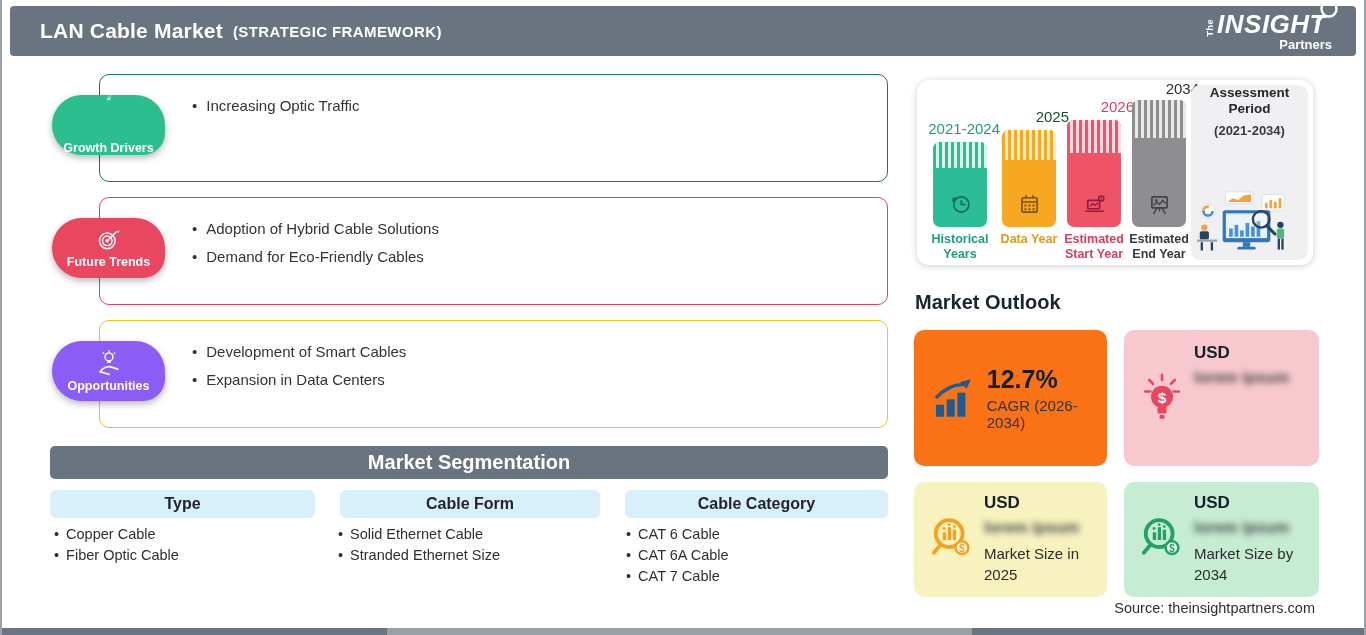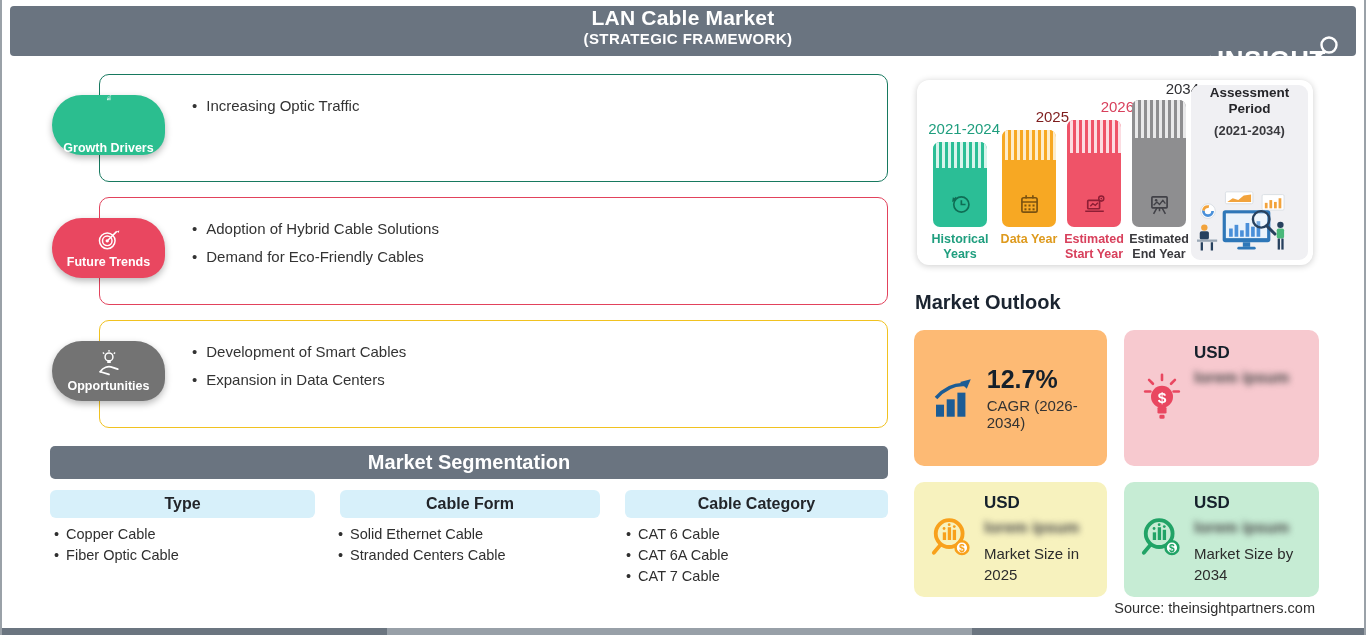--- a/index.html
+++ b/index.html
@@ -6,47 +6,47 @@
   html,body { background:#e8e8e8; }
   .page {
     position:relative; width:1366px; height:635px; background:#ffffff;
     font-family:"Liberation Sans", sans-serif; overflow:hidden;
     border-left:2px solid #9aa1a8; border-right:2px solid #9aa1a8;
   }
   
   .topbar {
     position:absolute; left:8px; right:8px; top:6px; height:50px;
     background:#6a7480; border-radius:4px; display:flex; align-items:center;
-    padding:0 30px; color:#fff;flex-direction:column;
+    padding:0 30px; color:#fff;
   }
   .topbar .title { font-size:21px; font-weight:bold; letter-spacing:.2px; }
   .topbar .subtitle { font-size:15px; font-weight:600; margin-left:10px; letter-spacing:.4px; }
   .logo { margin-left:auto; display:flex; flex-direction:column; align-items:flex-end; line-height:1; }
   .logo-row { display:flex; align-items:flex-end; position:relative; }
   .logo-the { writing-mode:vertical-rl; transform:rotate(180deg); font-size:9px; font-weight:bold; letter-spacing:.5px; margin-right:2px; }
-  .logo-insight { font-size:26px; font-weight:bold; letter-spacing:.5px; }
+  .logo-insight { font-size:26px; font-weight:bold; letter-spacing:.5px;font-style:italic; }
   .logo-lens { position:absolute; right:-14px; top:-12px; }
   .logo-partners { font-size:13px; font-weight:bold; margin-top:1px; margin-right:-6px; }
   
   .section-box { position:absolute; left:97px; width:789px; height:108px; border-radius:10px; background:#fff; }
   .box-drivers { top:74px;  border:1.6px solid #17795f; }
   .box-trends  { top:197px; border:1.6px solid #e2425c; }
   .box-opps    { top:320px; border:1.6px solid #f1c220; }
   .section-box ul { list-style:none; padding:17px 20px 0 92px; }
   .section-box li { font-size:15px; color:#333; line-height:27.5px; }
   .section-box li::before { content:"•"; margin-right:9px; color:#333; }
   .badge {
     position:absolute; left:50px; width:113px; height:60px;
     border-radius:30px 30px 22px 30px; box-shadow:0 3px 7px rgba(0,0,0,.28);
     display:flex; flex-direction:column; align-items:center; justify-content:center;
     color:#fff; gap:2px;
   }
   .badge-drivers { top:95px;  background:#2bbe8f;gap:40px; }
   .badge-trends  { top:218px; background:#e94760; }
-  .badge-opps    { top:341px; background:#737373; }
+  .badge-opps    { top:341px; background:#8b5cf6; }
   .badge .blabel { font-size:12.5px; font-weight:bold; }
   
   .seg-title {
     position:absolute; left:48px; top:446px; width:838px; height:33px;
     background:#6a7480; border-radius:5px; color:#fff; font-size:20px; font-weight:bold;
     display:flex; align-items:center; justify-content:center;
   }
   .seg-col-head {
     position:absolute; top:490px; height:28px; background:#d7f0fa; border-radius:6px;
     display:flex; align-items:center; justify-content:center;
@@ -81,32 +81,32 @@
   .stripes-gray   { background:repeating-linear-gradient(90deg,#8e8e90 0 3px,#e9e9ea 3px 6px); }
   .tbar .solid { position:absolute; left:0; right:0; bottom:0; display:flex; align-items:flex-end; justify-content:center; padding-bottom:9px; }
   .tbar-0 { left:16px;  height:85px;  top:62px; background:#2bbe96; }
   .tbar-1 { left:85px;  height:97px;  top:50px; background:#f7a823; }
   .tbar-2 { left:150px; height:107px; top:40px; background:#ef5368; }
   .tbar-3 { left:215px; height:127px; top:20px; background:#8e8e90; }
   .tbar-0 .stripes { height:26px; } .tbar-1 .stripes { height:30px; }
   .tbar-2 .stripes { height:33px; } .tbar-3 .stripes { height:38px; }
   .year-lbl { position:absolute; width:80px; text-align:right; font-size:15px; font-weight:normal; }
   .year-0 { left:3px;   top:40px; color:#1f9e7e; }
-  .year-1 { left:72px;  top:28px; color:#7f1d1d; }
+  .year-1 { left:72px;  top:28px; color:#14532d; }
   .year-2 { left:137px; top:18px; color:#d8405c; }
   .year-3 { left:202px; top:0px;  color:#2f2f33; }
   .role-lbl { position:absolute; top:152px; width:72px; text-align:center; font-size:12.5px; font-weight:bold; line-height:14.5px; }
   .role-0 { left:7px;   color:#1f9e7e; }
   .role-1 { left:76px;  color:#de9a1d; }
   .role-2 { left:141px; color:#d8405c; }
   .role-3 { left:206px; color:#3a3a3e; }
   
   .outlook-title { position:absolute; left:913px; top:291px; font-size:20px; font-weight:bold; color:#1b2430; }
   .card { position:absolute; border-radius:10px; }
-  .card-cagr { left:912px;  top:330px; width:193px; height:136px; background:#fdba74; display:flex; align-items:center; padding-left:18px; gap:12px; }
+  .card-cagr { left:912px;  top:330px; width:193px; height:136px; background:#f97316; display:flex; align-items:center; padding-left:18px; gap:12px; }
   .card-addr { left:1122px; top:330px; width:195px; height:136px; background:#f7c9cf; }
   .card-2025 { left:912px;  top:482px; width:193px; height:115px; background:#f7f2be; }
   .card-2034 { left:1122px; top:482px; width:195px; height:115px; background:#c6ecd4; }
   .cagr-value { font-size:25px; font-weight:bold; color:#15202b; }
   .cagr-label { font-size:15px; color:#333; margin-top:3px; }
   .card-icon-left { position:absolute; left:16px; top:50%; transform:translateY(-50%); }
   .card-text { position:absolute; left:70px; top:13px; right:10px; }
   .card-2025 .card-text, .card-2034 .card-text { top:11px; }
   .usd { font-size:17px; font-weight:bold; color:#15202b; }
   .blurred { display:inline-block; font-size:16px; font-weight:bold; color:#4a4a4a; filter:blur(3.2px); margin-top:6px; }
@@ -193,21 +193,21 @@
   <div class="seg-col-head seg-head-0">Type</div>
   <div class="seg-col-head seg-head-1">Cable Form</div>
   <div class="seg-col-head seg-head-2">Cable Category</div>
 
   <ul class="seg-list seg-list-0">
     <li>Copper Cable</li>
     <li>Fiber Optic Cable</li>
   </ul>
   <ul class="seg-list seg-list-1">
     <li>Solid Ethernet Cable</li>
-    <li>Stranded Centers Cable</li>
+    <li>Stranded Ethernet Size</li>
   </ul>
   <ul class="seg-list seg-list-2">
     <li>CAT 6 Cable</li>
     <li>CAT 6A Cable</li>
     <li>CAT 7 Cable</li>
   </ul>
 
   <div class="chart-card">
 
     <div class="year-lbl year-0">2021-2024</div>

